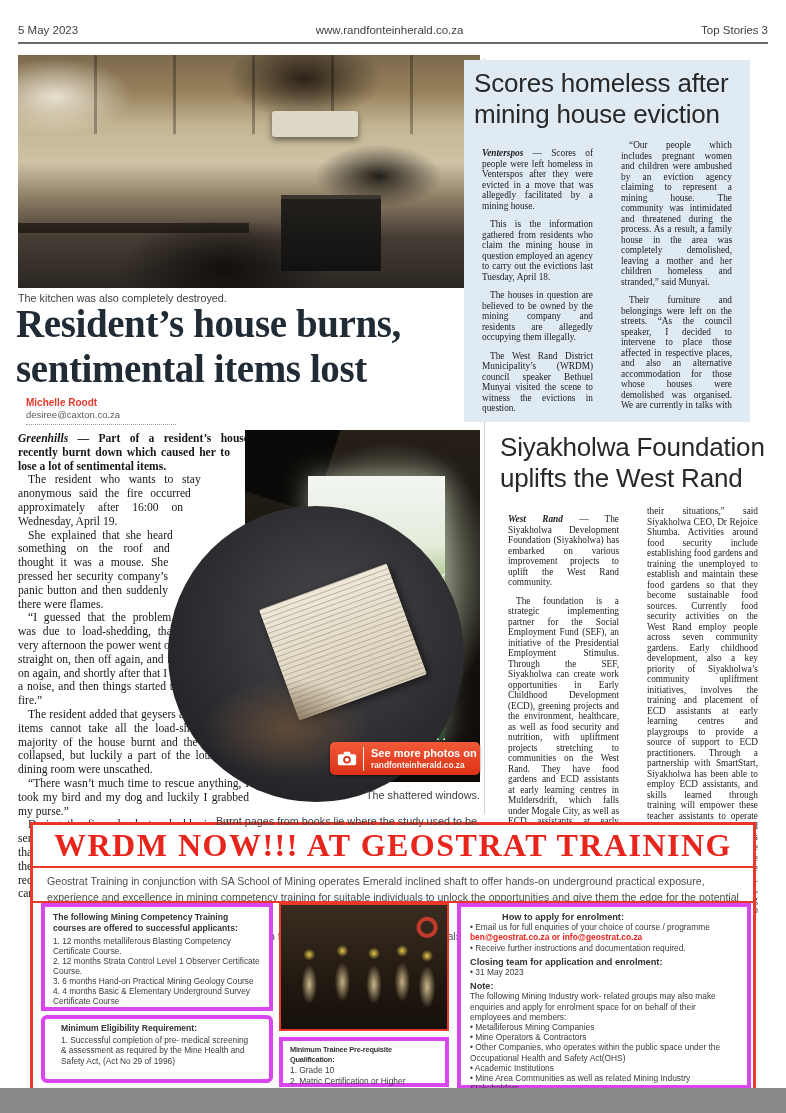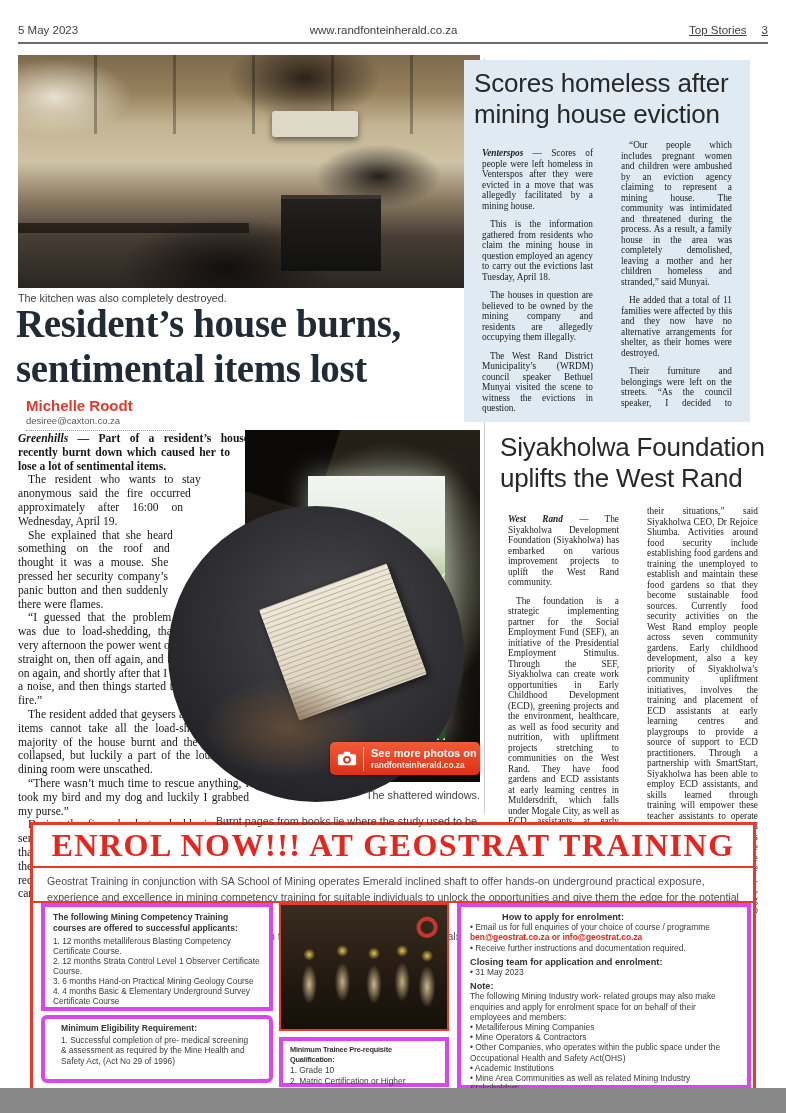--- a/index.html
+++ b/index.html
@@ -1,21 +1,21 @@
 <!DOCTYPE html>
 <html><head>
 <meta charset="utf-8">
 <style>
   * { box-sizing: border-box; margin: 0; padding: 0; }
   body { background: #888; font-family: "Liberation Sans", sans-serif; }
   .page { position: relative; width: 786px; height: 1088px; background: #fff; margin: 0 auto; overflow: hidden; }
 
   
   .topbar { position: absolute; left: 18px; top: 24px; width: 750px; display: flex; justify-content: space-between; align-items: flex-end; font-size: 11.5px; color: #3e3e3e; padding-bottom: 6px; border-bottom: 2px solid #6a6a6a; }
-  .topbar .right { display: flex; gap: 15px; text-decoration: underline; }
+  .topbar .right { display: flex; gap: 3px; }
 
   .v-rule { position: absolute; left: 484px; top: 58px; width: 1px; height: 756px; background: #cfcfcf; }
 
   
   .kitchen-photo { position: absolute; left: 18px; top: 55px; width: 462px; height: 233px; overflow: hidden;
     background:
       radial-gradient(ellipse 90px 45px at 78% 52%, rgba(10,8,6,.85), transparent 70%),
       radial-gradient(ellipse 140px 70px at 45% 92%, rgba(15,12,10,.92), transparent 75%),
       radial-gradient(ellipse 110px 55px at 8% 18%, rgba(238,233,218,.92), transparent 70%),
       radial-gradient(ellipse 110px 60px at 62% 10%, rgba(25,18,12,.85), transparent 70%),
@@ -25,21 +25,21 @@
   .kitchen-photo .hood { position: absolute; left: 55%; top: 24%; width: 86px; height: 26px; background: #ded8c6; border-radius: 3px; box-shadow: 0 3px 6px rgba(0,0,0,.5); }
   .kitchen-photo .stove { position: absolute; left: 57%; top: 60%; width: 100px; height: 76px; background: linear-gradient(#23201c, #111); border-top: 4px solid #3a352f; }
   .kitchen-photo .counter { position: absolute; left: 0; top: 72%; width: 50%; height: 10px; background: rgba(20,16,12,.7); }
 
   .caption { font-size: 10.8px; color: #3f3f3f; font-family: "Liberation Sans", sans-serif; }
   .kitchen-caption { position: absolute; left: 18px; top: 292px; width: 462px; }
 
   
   .headline { position: absolute; left: 16px; top: 301px; width: 468px; font-family: "Liberation Serif", serif; font-weight: 700; font-size: 39px; line-height: 45px; letter-spacing: -0.4px; color: #202b36; }
   .byline { position: absolute; left: 26px; top: 397px; }
-  .byline-name { color: #e23b2e; font-weight: bold; font-size: 15px; }
+  .byline-name { color: #e23b2e; font-weight: bold; font-size: 10px; }
   .byline-email { font-size: 9.5px; color: #5a5a5a; margin-top: 1px; }
   .byline-rule { width: 150px; border-bottom: 1px dotted #9a9a9a; margin-top: 4px; }
 
   
   .article-main { position: absolute; left: 18px; top: 432px; width: 462px; height: 420px; }
   .main-text { width: 231px; font-family: "Liberation Serif", serif; font-size: 11.6px; line-height: 13.8px; text-align: justify; color: #161616; }
   .circ-spacer { float: right; width: 82px; height: 290px; margin-top: 74px; shape-outside: circle(148px at 149px 148px); }
   .main-text p { margin: 0; }
   .main-text .paras p { text-indent: 10px; }
   .lead { font-weight: bold; }
@@ -199,38 +199,37 @@
 
   <div class="scores-box">
     <h2 class="art-title">Scores homeless after mining house eviction</h2>
     <div class="art-body">
       <p class="leadp"><span class="dateline">Venterspos</span><span> — Scores of people were left homeless in Venterspos after they were evicted in a move that was allegedly facilitated by a mining house.</span></p>
       <div class="paras">
           <p>This is the information gathered from residents who claim the mining house in question employed an agency to carry out the evictions last Tuesday, April 18.</p>
           <p>The houses in question are believed to be owned by the mining company and residents are allegedly occupying them illegally.</p>
           <p>The West Rand District Municipality’s (WRDM) council speaker Bethuel Munyai visited the scene to witness the evictions in question.</p>
           <p>“Our people which includes pregnant women and children were ambushed by an eviction agency claiming to represent a mining house. The community was intimidated and threatened during the process. As a result, a family house in the area was completely demolished, leaving a mother and her children homeless and stranded,” said Munyai.</p>
-          <p>He added that a total of 11 families were affected by this and they now have no alternative arrangements for shelter, as their homes were destroyed.</p>
           <p>Their furniture and belongings were left on the streets. “As the council speaker, I decided to intervene to place those affected in respective places, and also an alternative accommodation for those whose houses were demolished was organised. We are currently in talks with the mining house that allegedly called for these evictions, and we are hoping to find a way forward regarding these houses under their ownership,” said Munyai. The Herald will be closely following the story and its developments and will be engaging with the mining house in question, to get to the bottom of the evictions, which were allegedly commissioned by the company.</p>
         </div>
     </div>
   </div>
 
   <div class="siyakholwa-box">
     <h2 class="art-title">Siyakholwa Foundation uplifts the West Rand</h2>
     <div class="art-body">
       <p class="leadp"><span class="dateline">West Rand</span><span> — The Siyakholwa Development Foundation (Siyakholwa) has embarked on various improvement projects to uplift the West Rand community.</span></p>
       <div class="paras">
           <p>The foundation is a strategic implementing partner for the Social Employment Fund (SEF), an initiative of the Presidential Employment Stimulus. Through the SEF, Siyakholwa can create work opportunities in Early Childhood Development (ECD), greening projects and the environment, healthcare, as well as food security and nutrition, with upliftment projects stretching to communities on the West Rand. They have food gardens and ECD assistants at early learning centres in Muldersdrift, which falls under Mogale City, as well as ECD assistants at early learning centres in Rand West City including Merafong. “Our focus is to help communities and people become independent, to realise the skills they possess, as well as the potential of available resources to change their situations,” said Siyakholwa CEO, Dr Rejoice Shumba. Activities around food security include establishing food gardens and training the unemployed to establish and maintain these food gardens so that they become sustainable food sources. Currently food security activities on the West Rand employ people across seven community gardens. Early childhood development, also a key priority of Siyakholwa’s community upliftment initiatives, involves the training and placement of ECD assistants at early learning centres and playgroups to provide a source of support to ECD practitioners. Through a partnership with SmartStart, Siyakholwa has been able to employ ECD assistants, and skills learned through training will empower these teacher assistants to operate their own ECDs and playgroups over time. ECDs also benefit from produce from food gardens, while excess is shared with the broader community. According to Dr Shumba, food gardens feed young children in the ECDs to alleviate the challenges of stunted growth and malnutrition. At facilities where there are no cooking amenities, fresh vegetables are shared with parents to prepare at home for their children. The team at Siyakholwa is constantly innovating to ensure the longevity of the programmes which the organisation has implemented.</p>
         </div>
     </div>
   </div>
 
   <div class="ad">
-    <div class="ad-banner">ENROL NOW!!! AT GEOSTRAT TRAINING</div>
+    <div class="ad-banner">WRDM NOW!!! AT GEOSTRAT TRAINING</div>
     <div class="ad-intro">
       <p>Geostrat Training in conjunction with SA School of Mining operates Emerald inclined shaft to offer hands-on underground practical exposure, experience and excellence in mining competency training for suitable individuals to unlock the opportunities and give them the edge for the potential job vacancies in the mining industry.</p>
       <p>2023 Second Quarter Applications are now open for enrolment for all suitable individuals who wish and aspire to practice and have a career Development in the Mining Industry.</p>
     </div>
     <div class="ad-sep"></div>
 
     <div class="ad-box courses-box">
       <div class="box-heading">The following Mining Competency Training courses are offered to successful applicants:</div>
       <div>
           <p>1. 12 months metalliferous Blasting Competency Certificate Course.</p>

